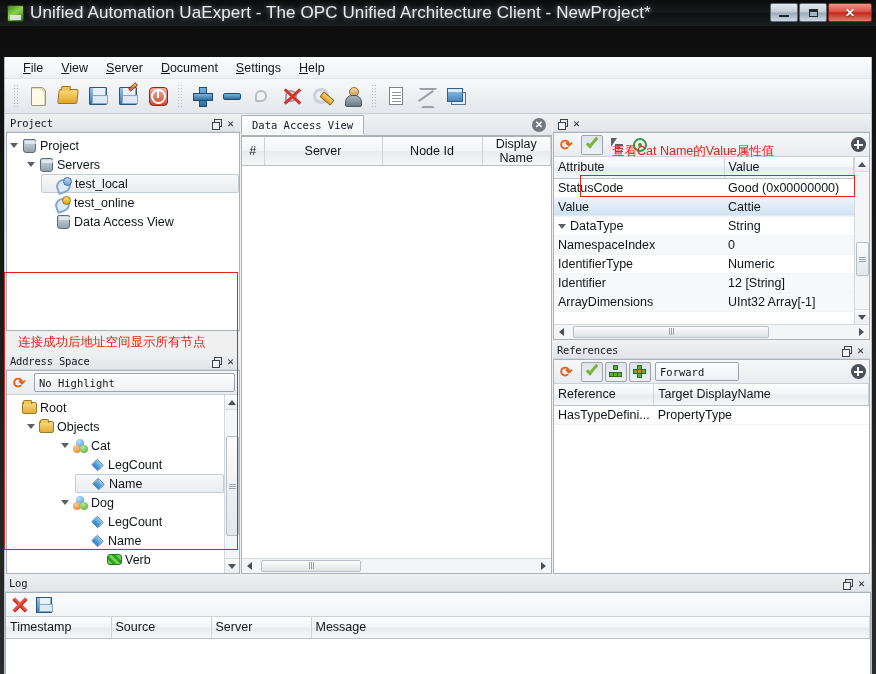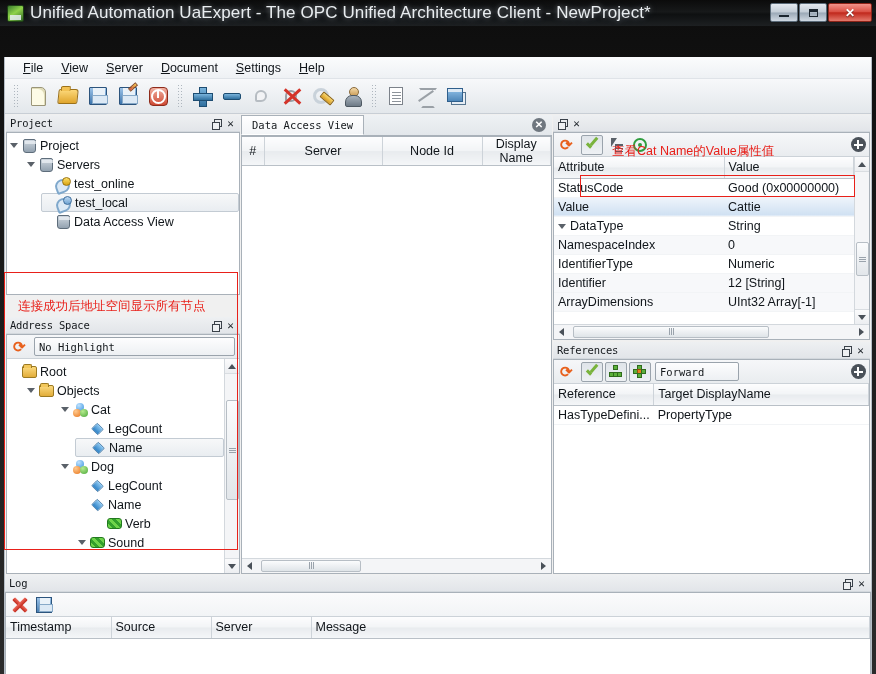--- a/index.html
+++ b/index.html
@@ -399,21 +399,21 @@
         </div>
       <div class="tb-btn">
           <span class="ic ic-windows"></span>
         </div>
     </div>
 
     <div class="midrow">
 
       <div class="col col-left">
 
-        <div class="dock" style="height:180px">
+        <div class="dock" style="height:216px">
           <div class="dock-title">
             <span class="t">Project</span>
             <span class="dk-btn">
                 <span class="undock-glyph"></span>
               </span>
             <span class="dk-btn">✕</span>
           </div>
           <div class="panel-body">
             <div class="tree" id="project-tree">
                 <div class="tnode" style="margin-left: 0px;">
@@ -427,33 +427,33 @@
                 </div>
                 <div class="tnode" style="margin-left: 17px;">
                   <span class="twist">
                     <span class="a open"></span>
                   </span>
                   <span class="ticon">
                     <span class="ic-proj"></span>
                   </span>
                   <span class="tlabel">Servers</span>
                 </div>
+                <div class="tnode sel" style="margin-left: 34px;">
+                  <span class="twist"></span>
+                  <span class="ticon">
+                    <span class="ic-server blue"></span>
+                  </span>
+                  <span class="tlabel">test_local</span>
+                </div>
                 <div class="tnode" style="margin-left: 34px;">
                   <span class="twist"></span>
                   <span class="ticon">
                     <span class="ic-server"></span>
                   </span>
                   <span class="tlabel">test_online</span>
-                </div>
-                <div class="tnode sel" style="margin-left: 34px;">
-                  <span class="twist"></span>
-                  <span class="ticon">
-                    <span class="ic-server blue"></span>
-                  </span>
-                  <span class="tlabel">test_local</span>
                 </div>
                 <div class="tnode" style="margin-left: 34px;">
                   <span class="twist"></span>
                   <span class="ticon">
                     <span class="ic-proj"></span>
                   </span>
                   <span class="tlabel">Data Access View</span>
                 </div>
               </div>
           </div>

